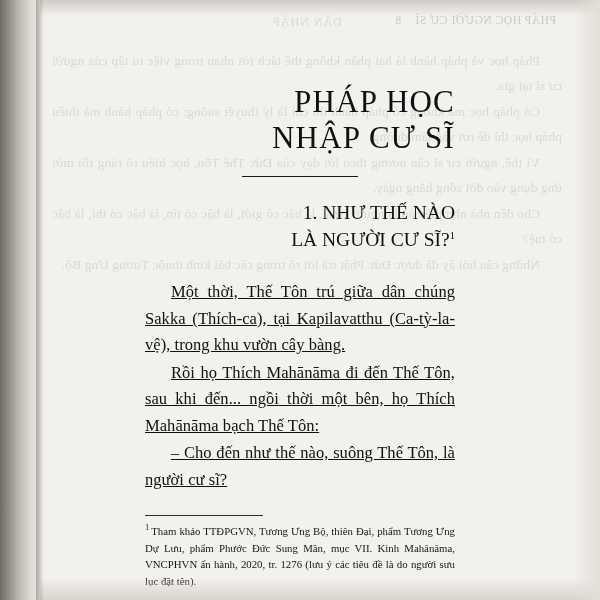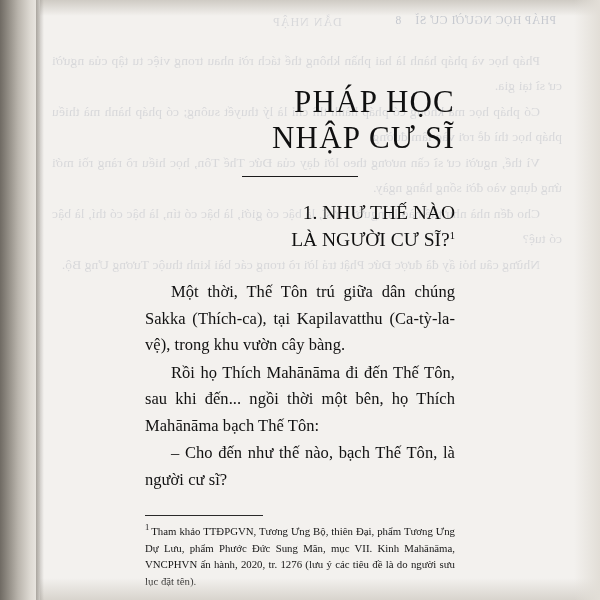--- a/index.html
+++ b/index.html
@@ -139,20 +139,21 @@
   }
 
   p.body {
     margin: 0 0 1px 0;
     font-size: 16.5px;
     line-height: 26.5px;
     color: #111111;
     text-align: justify;
     text-indent: 26px;
     letter-spacing: .05px;
+    text-decoration: underline;
   }
   p.body.dash { text-indent: 26px; }
 
   .fn-rule {
     width: 118px;
     height: 1px;
     background: #2a2a2a;
     margin: 22px 0 7px 0;
   }
   .footnote {
@@ -210,21 +211,21 @@
 
     <div class="rule"></div>
 
     <h2 class="subtitle">
       <span>1. NHƯ THẾ NÀO</span><br>
       <span>LÀ NGƯỜI CƯ SĨ?</span><sup>1</sup>
     </h2>
 
     <p class="body">Một thời, Thế Tôn trú giữa dân chúng Sakka (Thích-ca), tại Kapilavatthu (Ca-tỳ-la-vệ), trong khu vườn cây bàng.</p>
     <p class="body">Rồi họ Thích Mahānāma đi đến Thế Tôn, sau khi đến... ngồi thời một bên, họ Thích Mahānāma bạch Thế Tôn:</p>
-    <p class="body dash">– Cho đến như thế nào, bạch Thế Tôn, là người cư sĩ?</p>
+    <p class="body dash">– Cho đến như thế nào, suông Thế Tôn, là người cư sĩ?</p>
 
     <div class="fn-rule"></div>
     <div class="footnote">
       <sup>1</sup><span>Tham khảo TTĐPGVN, Tương Ưng Bộ, thiên Đại, phẩm Tương Ưng Dự Lưu, phẩm Phước Đức Sung Mãn, mục VII. Kinh Mahānāma, VNCPHVN ấn hành, 2020, tr. 1276 (lưu ý các tiêu đề là do người sưu lục đặt tên).</span>
     </div>
   </div>
 
   <div class="top-shade"></div>
   <div class="bottom-shade"></div>
   <div class="right-shade"></div>

